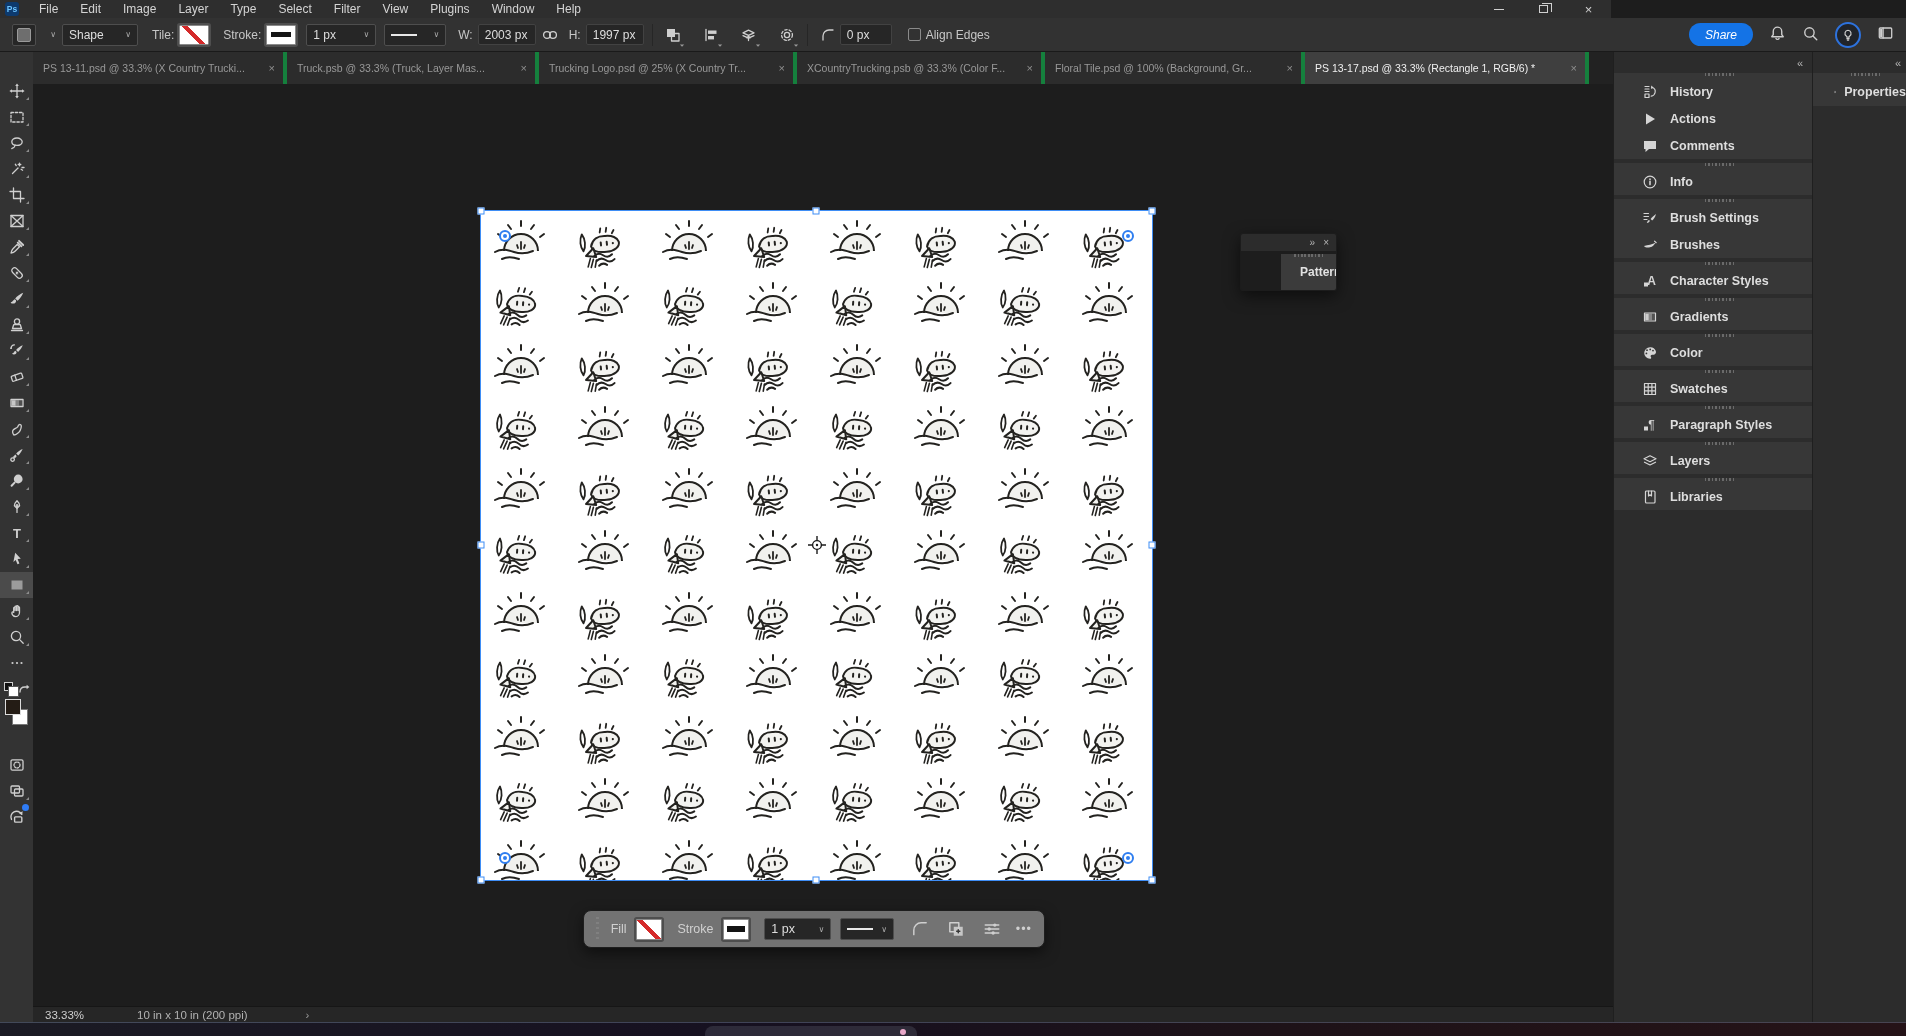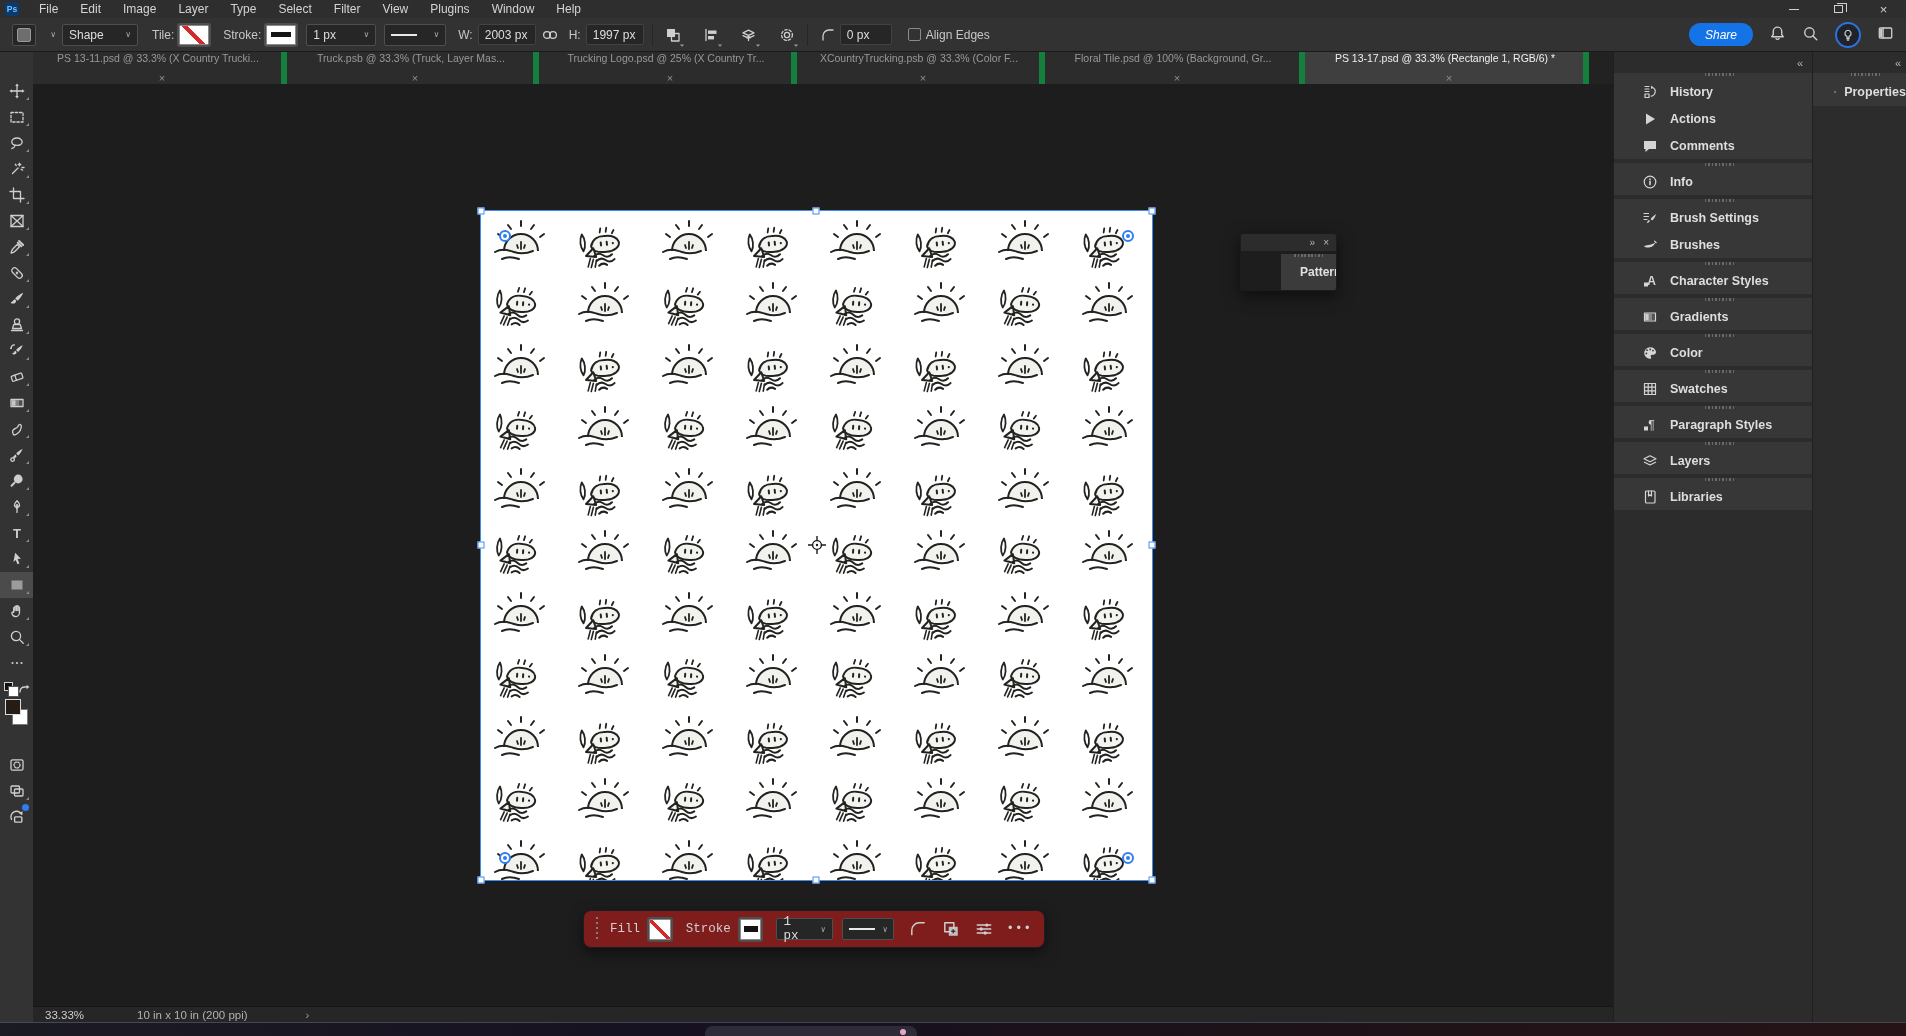--- a/index.html
+++ b/index.html
@@ -1,20 +1,20 @@
 <!DOCTYPE html>
 <html><head>
 <meta charset="utf-8">
 <style>
   * { margin:0; padding:0; box-sizing:border-box; }
   html,body { width:1906px; height:1036px; overflow:hidden; background:#1d1d1d;
               font-family:"Liberation Sans", sans-serif; -webkit-font-smoothing:antialiased; }
 
   
-  #titlebar { position:absolute; left:0; top:0; width:1906px; height:18px; background:#2e2e2e;
+  #titlebar { position:absolute; left:0; top:0; width:1611px; height:18px; background:#2e2e2e;
               display:flex; align-items:center; }
   #pslogo { width:14px; height:14px; margin:0 9px 0 5px; border-radius:3px; background:#0d3a6e;
             color:#6cc4ff; font-size:8.5px; font-weight:bold; display:flex; align-items:center; justify-content:center; }
   .menu-item { color:#d4d4d4; font-size:12px; padding:0 11px; line-height:18px; cursor:default; }
   #winctl { margin-left:auto; display:flex; height:18px; }
   .wbtn { width:45px; height:18px; display:flex; align-items:center; justify-content:center; color:#d0d0d0; }
   .wmin-glyph { width:10px; height:1px; background:#d0d0d0; }
   .wres-glyph { width:9px; height:8px; border:1px solid #d0d0d0; position:relative; }
   .wres-glyph:before { content:""; position:absolute; left:2px; top:-3px; width:9px; height:8px; border:1px solid #d0d0d0; border-left:none; border-bottom:none; }
   .wclose-glyph { font-size:13px; line-height:13px; }
@@ -44,22 +44,22 @@
 
   
   #ob-right { margin-left:auto; display:flex; align-items:center; gap:16px; padding-right:12px;font-style:italic; }
   #share-btn { background:#1473e6; color:#fff; font-size:12px; border-radius:12px; height:23px;
                padding:0 16px; display:flex; align-items:center; }
   #discover-ring { width:26px; height:26px; border-radius:50%; border:2px solid #2d72dd; background:#20242a;
                    display:flex; align-items:center; justify-content:center; }
 
   
   #tabrow { position:absolute; left:33px; top:52px; width:1580px; height:32px; background:#222222; display:flex; }
-  .tab { height:32px; background:#2c2c2c; border-right:6px solid #15803d; color:#989898; font-size:10.5px;
-         display:flex; align-items:center; padding:0 8px 0 10px; overflow:hidden; white-space:nowrap;flex-direction:column; }
+  .tab { height:32px; background:#2c2c2c; border-right:4px solid #15803d; color:#989898; font-size:10.5px;
+         display:flex; align-items:center; padding:0 8px 0 10px; overflow:hidden; white-space:nowrap; }
   .tab .tlabel { overflow:hidden; text-overflow:clip; white-space:nowrap; flex:1; }
   .tab .tclose { margin-left:8px; color:#8f8f8f; font-size:11px; flex:none; }
   .tab.active { background:#3f3f3f; color:#efefef; }
   #tabfill { flex:1; background:#222222; }
 
   
   #toolbar { position:absolute; left:0; top:52px; width:33px; height:970px; background:#333333; padding-top:26px; }
   .tool { width:33px; height:26px; display:flex; align-items:center; justify-content:center; position:relative; }
   .tool.fly:after { content:""; position:absolute; right:4px; bottom:4px; width:0; height:0;
                     border-left:3px solid transparent; border-bottom:3px solid #8d8d8d; }
@@ -84,23 +84,23 @@
                     border-radius:3px; box-shadow:0 5px 16px rgba(0,0,0,.55); overflow:hidden; }
   #patterns-head { height:17px; background:#2c2c2c; display:flex; align-items:center; justify-content:flex-end; gap:8px;
                    padding-right:7px; color:#b5b5b5; font-size:10px; }
   #patterns-body { height:41px; background:#3b3b3b;margin-left:40px; }
   .dots-h { width:30px; height:3px; margin:3px auto 2px auto;
             background:repeating-linear-gradient(90deg,#6a6a6a 0 1.5px, transparent 1.5px 3.5px); }
   #patterns-row { display:flex; align-items:center; gap:9px; padding-left:10px; height:26px;
                   color:#e2e2e2; font-size:12px; font-weight:bold; }
 
   
-  #ctxbar { position:absolute; left:550px; top:826px; width:462px; height:38px; background:#7f1d1d;
+  #ctxbar { position:absolute; left:550px; top:826px; width:462px; height:38px; background:#737373;
             border:1px solid #1e1e1e; border-radius:8px; box-shadow:0 5px 14px rgba(0,0,0,.5);
-            display:flex; align-items:center; padding:0 12px; gap:9px; color:#d0d0d0; font-size:12.5px;font-family:Liberation Mono, monospace; }
+            display:flex; align-items:center; padding:0 12px; gap:9px; color:#d0d0d0; font-size:12.5px; }
   .vdots { width:3px; height:24px; background:repeating-linear-gradient(#808080 0 2px, transparent 2px 5px); margin-right:3px; }
   .ctx-chip { width:30px; height:21px; }
 
   
   #statusbar { position:absolute; left:33px; top:1006px; width:1580px; height:16px; background:#262626;
                border-top:1px solid #161616; display:flex; align-items:center; font-size:11.5px; color:#cfcfcf; }
   #status-zoom { margin-left:12px; width:70px; }
   #status-doc { margin-left:22px; color:#b2b2b2; }
   #status-chev { margin-left:58px; color:#9a9a9a; }
 

